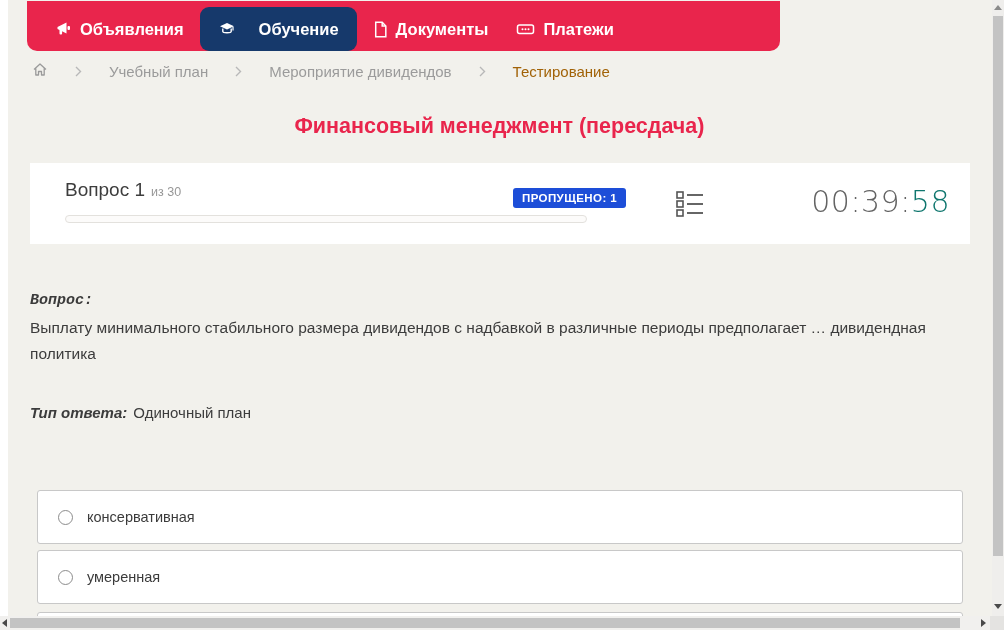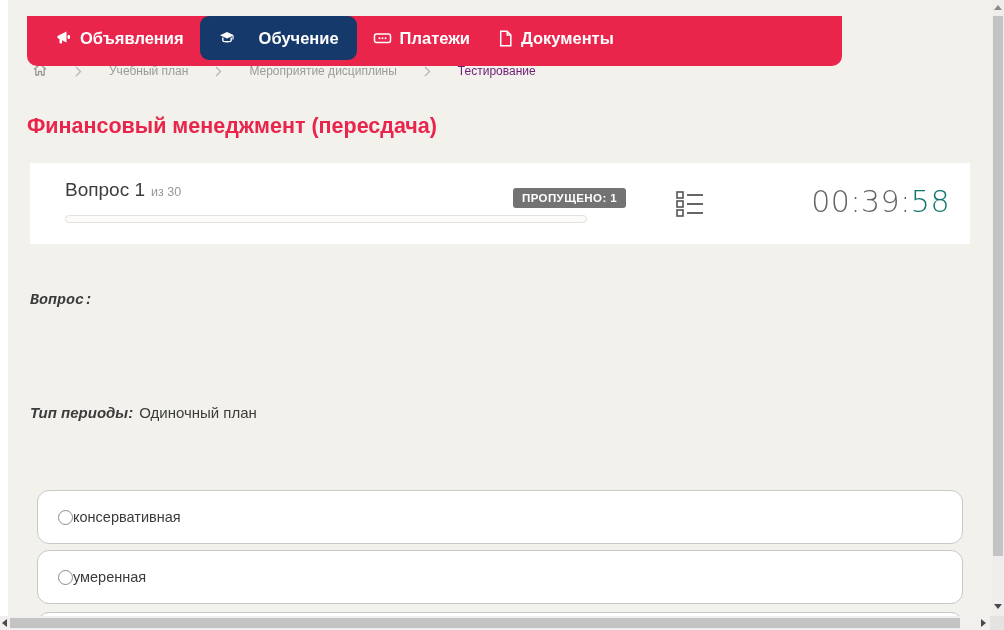--- a/index.html
+++ b/index.html
@@ -3,65 +3,65 @@
 <meta charset="utf-8">
 <style>
   * { margin:0; padding:0; box-sizing:border-box; }
   html,body { width:1004px; height:630px; }
   body { font-family:"Liberation Sans", sans-serif; background:#ffffff; position:relative; overflow:hidden; }
 
   .page { position:absolute; left:0; top:0; width:1004px; height:630px; }
   .content-bg { position:absolute; left:8px; top:0; width:984px; height:616px; background:#f2f1ec; }
 
   
-  .nav { position:absolute; left:27px; top:16px; width:815px; height:50px; background:#e9254c;
-         border-radius:0 0 10px 10px; display:flex; align-items:flex-start; padding-left:14px; z-index:5; }
+  .nav { position:absolute; left:27px; top:1px; width:753px; height:50px; background:#e9254c;
+         border-radius:0 0 10px 10px; display:flex; align-items:flex-end; padding-left:14px; z-index:5; }
   .nav-item { display:flex; align-items:center; gap:8px; color:#ffffff; font-weight:bold;
               font-size:16.5px; padding:0 14px; height:44px; cursor:pointer; white-space:nowrap; }
   .nav-item.active { background:#16396b; border-radius:9px; padding:0 18px; margin:0 2px;gap:23px; }
   .nav-item svg { display:block; }
   .chevron-dn { margin-left:6px; opacity:.85; }
 
   
   .breadcrumb { position:absolute; left:32px; top:62px; display:flex; align-items:center; gap:27px;
-                font-size:12px; color:#9b9b9b; z-index:4; }
+                font-size:15px; color:#9b9b9b; z-index:4; }
   .crumb { cursor:pointer; }
-  .crumb.current { color:#701a75; }
+  .crumb.current { color:#a16207; }
   .crumb-sep { display:flex; align-items:center; }
 
   
-  .page-title { position:absolute; left:27px; top:114px; width:945px; 
+  .page-title { position:absolute; left:27px; top:114px; width:945px; text-align:center;
                 font-size:21.5px; font-weight:bold; color:#e9254c; z-index:4; }
 
   
   .qcard { position:absolute; left:30px; top:163px; width:940px; height:81px; background:#ffffff; z-index:4; }
   .q-num { position:absolute; left:35px; top:16px; font-size:19px; color:#3d3d3d; }
   .q-of  { font-size:12.5px; color:#979797; margin-left:6px; }
-  .q-badge { position:absolute; left:483px; top:25px; background:#737373; color:#ffffff;
+  .q-badge { position:absolute; left:483px; top:25px; background:#1d4ed8; color:#ffffff;
              font-size:11.5px; font-weight:bold; letter-spacing:.4px; padding:4px 9px; border-radius:3px; }
   .q-progress { position:absolute; left:35px; top:52px; width:522px; height:8px; background:#fcfbfa;
                 border:1px solid #e3e1dd; border-radius:4px; overflow:hidden; }
   .q-progress-fill { height:100%; width:0; background:#e9254c; }
   .q-list-btn { position:absolute; left:646px; top:27px; width:28px; height:28px; cursor:pointer; }
   .q-timer { position:absolute; right:20px; top:21px; font-family:"DejaVu Sans", sans-serif;
              font-weight:200; font-size:30px; color:#636363; letter-spacing:.5px; }
   .q-timer .sec { color:#0f766e; }
 
   
   .q-prompt-label { position:absolute; left:30px; top:292px; font-size:15px; font-weight:bold;
                     font-style:italic; color:#3b3b3b; z-index:3;font-family:Liberation Mono, monospace; }
   .q-text { position:absolute; left:30px; top:315px; width:905px; font-size:15.5px; line-height:26px;
             color:#3c3c3c; z-index:3; }
   .q-type-line { position:absolute; left:30px; top:404px; font-size:15px; color:#3c3c3c; z-index:3; }
   .q-type-label { font-weight:bold; font-style:italic; margin-right:6px; }
 
   
   .option { position:absolute; left:37px; width:926px; height:54px; background:#ffffff;
-            border:1px solid #c8c8c8; border-radius:12px; display:flex; align-items:center;
-            padding-left:20px; cursor:pointer; z-index:3; }
+            border:1px solid #c8c8c8; border-radius:3px; display:flex; align-items:center;
+            padding-left:20px; gap:14px; cursor:pointer; z-index:3; }
   .option.o1 { top:490px; } .option.o2 { top:550px; } .option.o3 { top:612px; }
   .radio { width:15px; height:15px; border:1px solid #8c8c8c; border-radius:50%; background:#ffffff; flex:0 0 auto; }
   .option-label { font-size:14.5px; color:#3b3b3b; }
 
   
   .vscroll { position:absolute; left:992px; top:0; width:12px; height:616px; background:#efeeec; z-index:10; }
   .vscroll .thumb { position:absolute; left:1px; top:16px; width:10px; height:540px; background:#c3c3c3; }
   .arr-up { position:absolute; left:2px; top:5px; width:0; height:0;
             border-left:4px solid transparent; border-right:4px solid transparent; border-bottom:5px solid #8a8a8a; }
   .arr-dn { position:absolute; left:2px; top:604px; width:0; height:0;
@@ -96,58 +96,58 @@
         <svg width="18" height="16" viewBox="0 0 16 16">
             <path d="M8 2 L15 5.3 L8 8.6 L1 5.3 Z" fill="#ffffff"></path>
             <path d="M3.8 7.6 V10.6 C3.8 12.2 12.2 12.2 12.2 10.6 V7.6" fill="none" stroke="#ffffff" stroke-width="1.4"></path>
             <path d="M14 6 V9.5" stroke="#ffffff" stroke-width="1.2"></path>
           </svg>
       </span>
       <span>Обучение</span>
     </div>
     <div class="nav-item">
       <span>
+        <svg width="15" height="17" viewBox="0 0 14 16">
+            <path d="M2.5 1.2 H8.6 L12 4.8 V14.8 H2.5 Z" fill="none" stroke="#ffffff" stroke-width="1.4"></path>
+            <path d="M8.6 1.2 V4.8 H12" fill="none" stroke="#ffffff" stroke-width="1.4"></path>
+          </svg>
+      </span>
+      <span>Документы</span>
+    </div>
+    <div class="nav-item">
+      <span>
         <svg width="19" height="16" viewBox="0 0 18 16">
             <rect x="1" y="4" width="16" height="8.5" rx="2" fill="none" stroke="#ffffff" stroke-width="1.5"></rect>
             <circle cx="6" cy="8.2" r="1" fill="#ffffff"></circle>
             <circle cx="9" cy="8.2" r="1" fill="#ffffff"></circle>
             <circle cx="12" cy="8.2" r="1" fill="#ffffff"></circle>
           </svg>
       </span>
       <span>Платежи</span>
     </div>
-    <div class="nav-item">
-      <span>
-        <svg width="15" height="17" viewBox="0 0 14 16">
-            <path d="M2.5 1.2 H8.6 L12 4.8 V14.8 H2.5 Z" fill="none" stroke="#ffffff" stroke-width="1.4"></path>
-            <path d="M8.6 1.2 V4.8 H12" fill="none" stroke="#ffffff" stroke-width="1.4"></path>
-          </svg>
-      </span>
-      <span>Документы</span>
-    </div>
   </nav>
 
   <div class="breadcrumb">
     <span class="crumb">
       <svg width="16" height="15" viewBox="0 0 16 15">
           <path d="M2 7.5 L8 2 L14 7.5 M3.8 6.5 V13 H6.5 V9.5 H9.5 V13 H12.2 V6.5" fill="none" stroke="#9a9a9a" stroke-width="1.3" stroke-linejoin="round"></path>
         </svg>
     </span>
     <span class="crumb-sep">
       <svg width="7" height="11" viewBox="0 0 7 11">
           <path d="M1 1 L5.5 5.5 L1 10" fill="none" stroke="#b8b8b8" stroke-width="1.4"></path>
         </svg>
     </span>
     <span class="crumb">Учебный план</span>
     <span class="crumb-sep">
       <svg width="7" height="11" viewBox="0 0 7 11">
           <path d="M1 1 L5.5 5.5 L1 10" fill="none" stroke="#b8b8b8" stroke-width="1.4"></path>
         </svg>
     </span>
-    <span class="crumb">Мероприятие дисциплины</span>
+    <span class="crumb">Мероприятие дивидендов</span>
     <span class="crumb-sep">
       <svg width="7" height="11" viewBox="0 0 7 11">
           <path d="M1 1 L5.5 5.5 L1 10" fill="none" stroke="#b8b8b8" stroke-width="1.4"></path>
         </svg>
     </span>
     <span class="crumb current">Тестирование</span>
   </div>
 
   <div class="page-title">Финансовый менеджмент (пересдача)</div>
 
@@ -166,22 +166,23 @@
         <rect x="1" y="20" width="6" height="6" fill="none" stroke="#555555" stroke-width="1.6"></rect>
         <line x1="11" y1="5" x2="27" y2="5" stroke="#555555" stroke-width="1.8"></line>
         <line x1="11" y1="14" x2="27" y2="14" stroke="#555555" stroke-width="1.8"></line>
         <line x1="11" y1="23" x2="27" y2="23" stroke="#555555" stroke-width="1.8"></line>
       </svg>
     </div>
     <div class="q-timer"><span>00:39:</span><span class="sec">58</span></div>
   </div>
 
   <div class="q-prompt-label">Вопрос:</div>
+  <div class="q-text">Выплату минимального стабильного размера дивидендов с надбавкой в различные периоды предполагает … дивидендная политика</div>
   <div class="q-type-line">
-    <span class="q-type-label">Тип периоды:</span><span>Одиночный план</span>
+    <span class="q-type-label">Тип ответа:</span><span>Одиночный план</span>
   </div>
 
   <div class="option o1">
     <span class="radio"></span>
     <span class="option-label">консервативная</span>
   </div>
   <div class="option o2">
     <span class="radio"></span>
     <span class="option-label">умеренная</span>
   </div>

